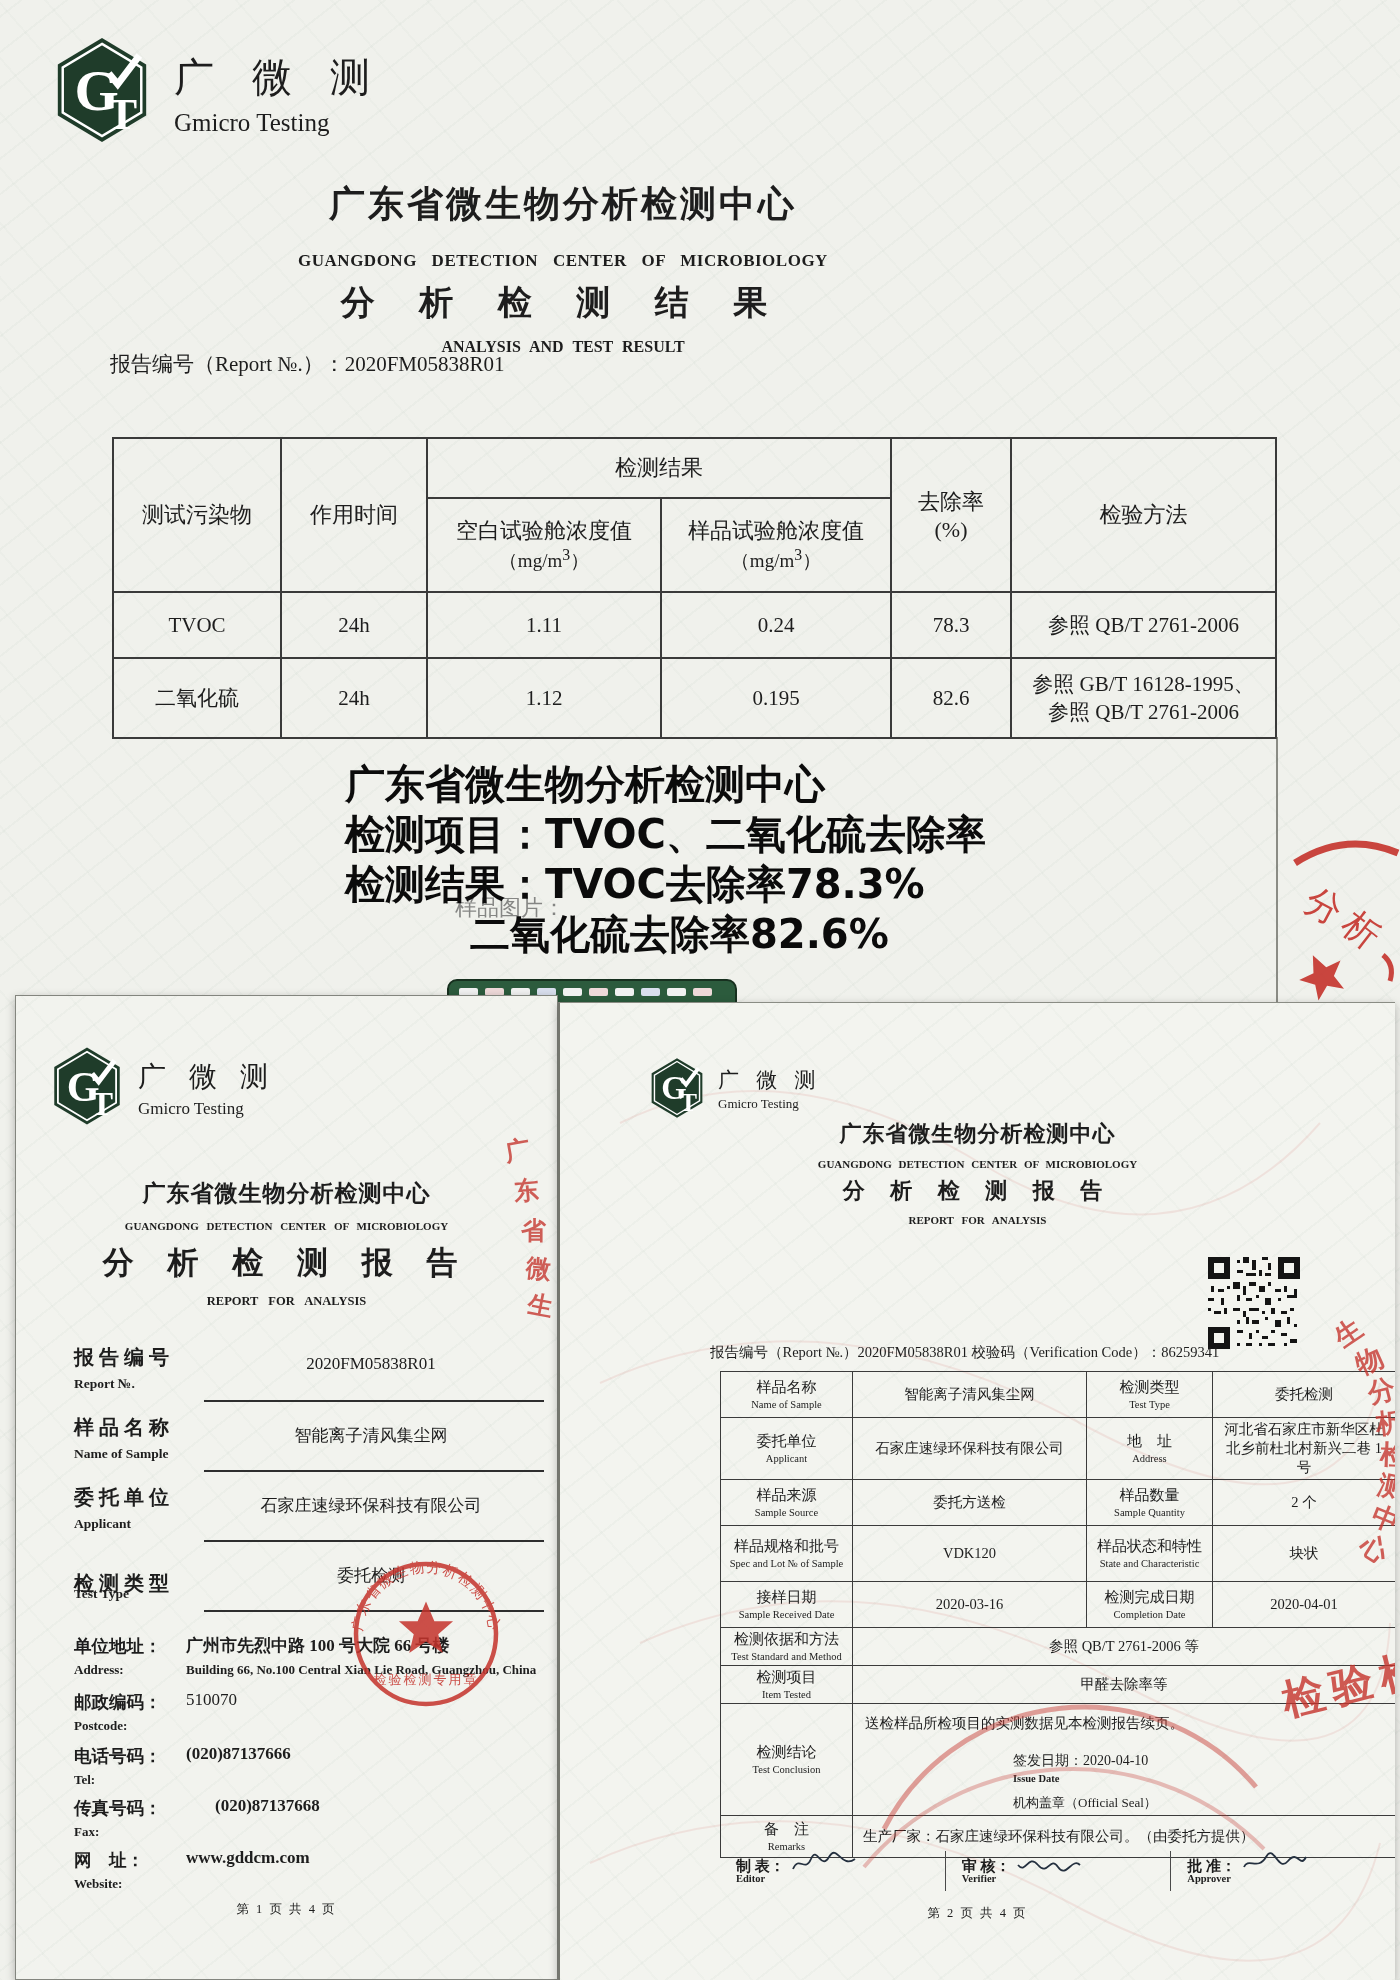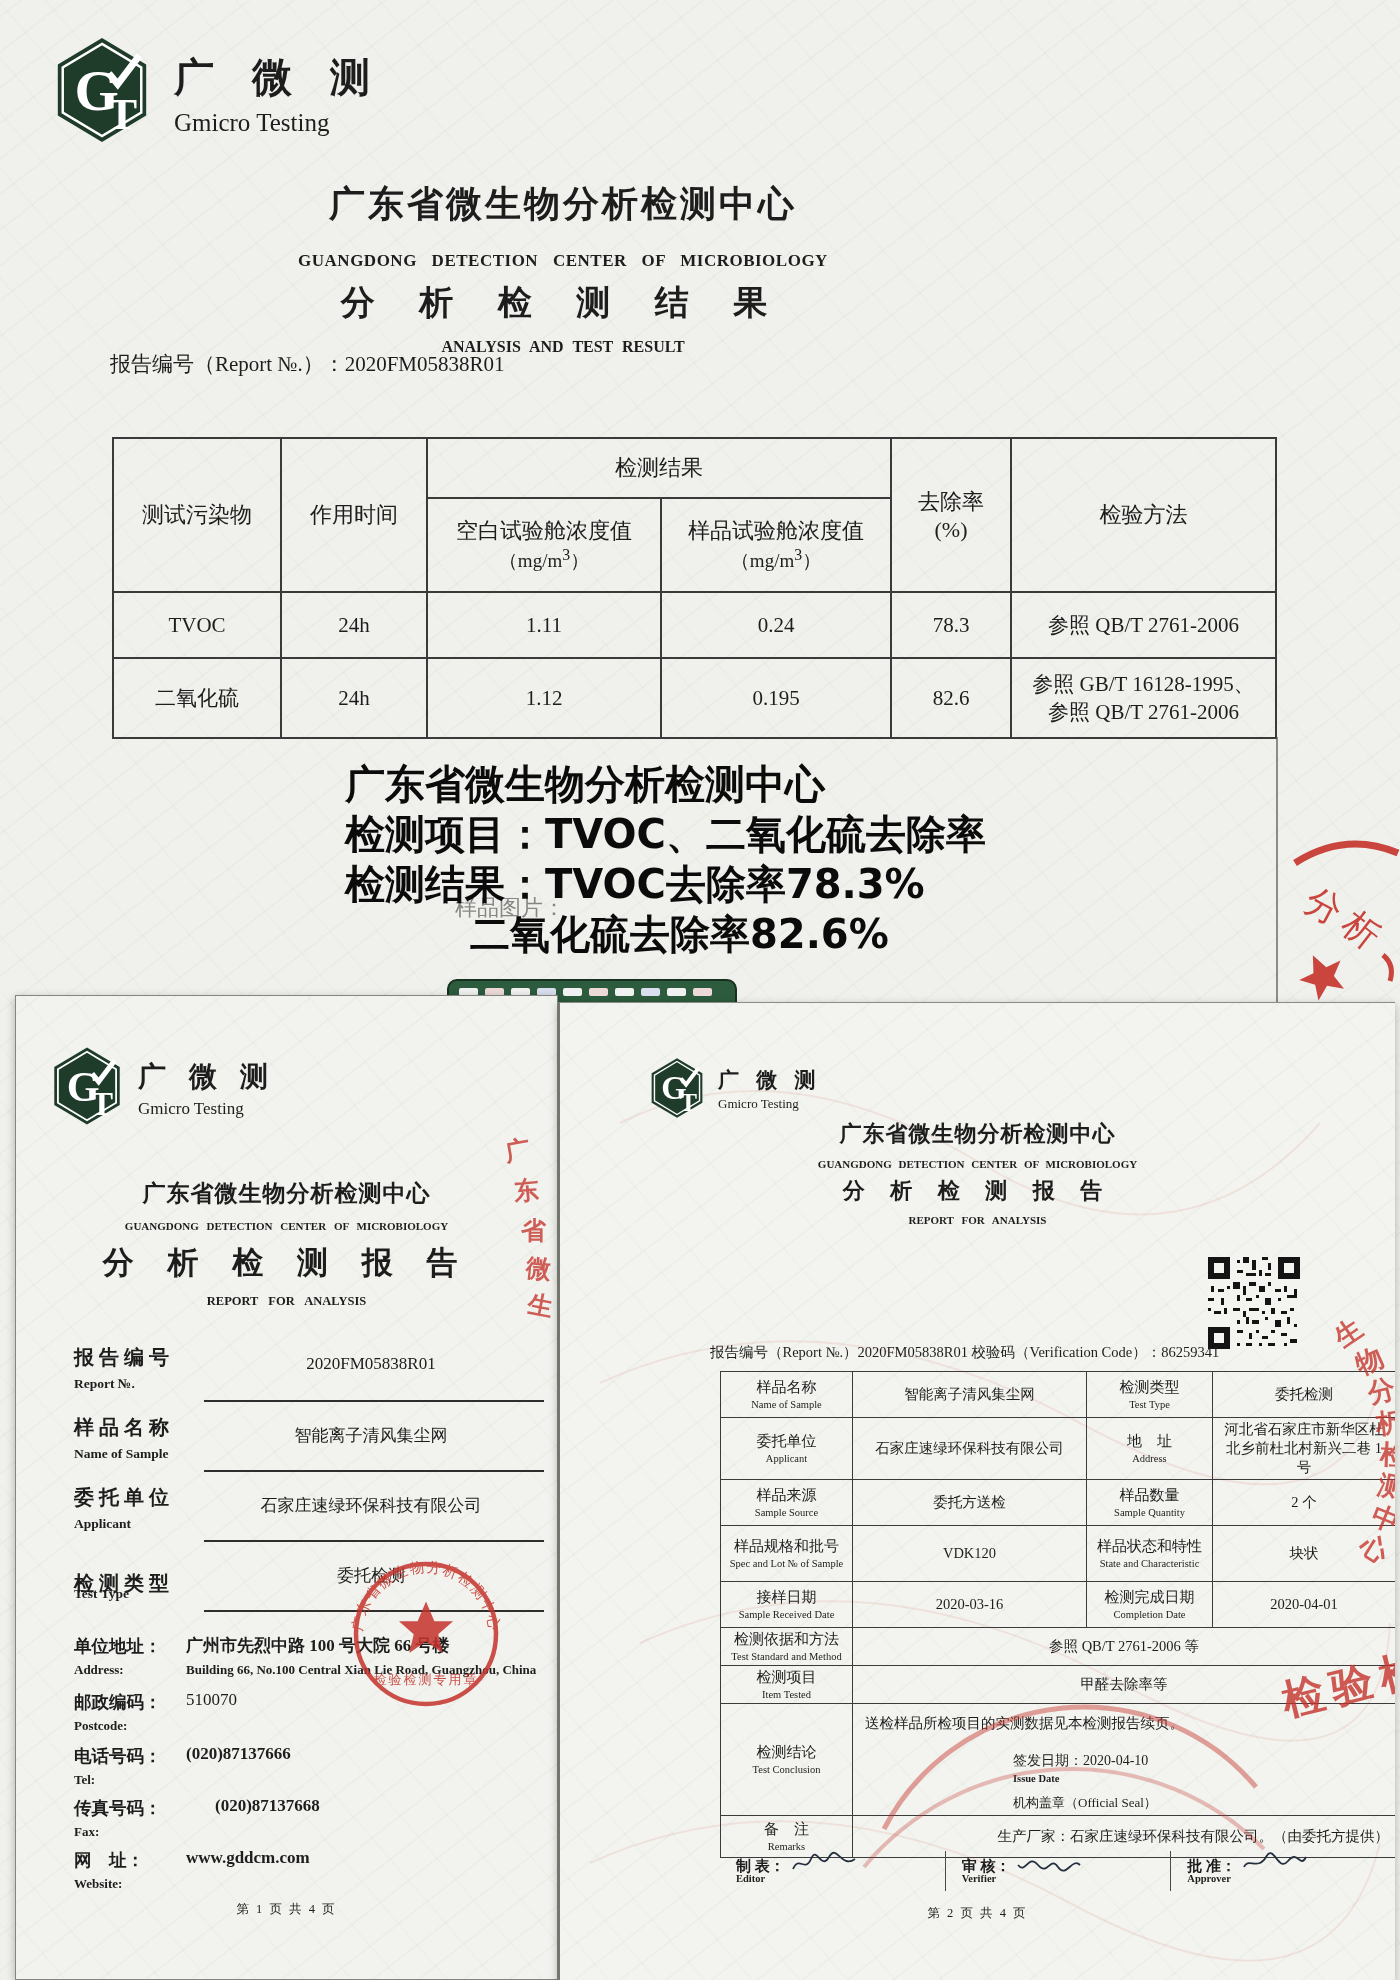--- a/index.html
+++ b/index.html
@@ -34,21 +34,21 @@
   .hidden-caption{position:absolute;left:455px;top:893px;font-size:22px;color:#4d4d4d;
       opacity:.65;z-index:2;font-family:"Liberation Sans",sans-serif;}
   .stray-line{position:absolute;left:1276px;top:737px;width:2px;height:266px;background:#55564f;opacity:.65;}
   
   .photo-bar{position:absolute;left:447px;top:979px;width:290px;height:27px;z-index:1;
       background:#2c5b3d;border:2px solid #17301f;border-radius:10px 10px 0 0;
       display:flex;align-items:flex-start;gap:7px;padding:7px 8px 0 10px;box-sizing:border-box;}
   .photo-bar i{display:block;width:19px;height:8px;border-radius:2px;}
   
   .logo{position:absolute;display:flex;align-items:flex-start;}
-  .logo-txt .cn{font-weight:700;white-space:nowrap;}
+  .logo-txt .cn{font-weight:400;white-space:nowrap;}
   .logo-txt .en{white-space:nowrap;}
   
   #left-page{left:15px;top:995px;width:543px;height:985px;background:#f2f3ee;
       border:1px solid #83857e;box-shadow:0 3px 9px rgba(0,0,0,.28);z-index:5;overflow:hidden;}
   #right-page{left:558px;top:1002px;width:837px;height:978px;background:#f3f4ef;
       border-left:2px solid #75776f;border-top:1px solid #8a8c84;
       box-shadow:0 3px 9px rgba(0,0,0,.28);z-index:6;overflow:hidden;}
   .p-center{position:absolute;left:0;width:100%;text-align:center;}
   
   .fld-label{position:absolute;left:58px;font-size:20px;font-weight:600;white-space:nowrap;}
@@ -442,21 +442,21 @@
         <span>送检样品所检项目的实测数据见本检测报告续页。</span>
         <div class="issue-block">
           <div class="cn">签发日期：2020-04-10</div>
           <div class="en">Issue Date</div>
           <div class="seal">机构盖章（Official Seal）</div>
         </div>
       </td>
     </tr>
     <tr style="height:42px;">
       <th class="lb"><span>备　注</span><span class="en">Remarks</span></th>
-      <td colspan="3" style="text-align:right;padding-left:10px;">生产厂家：石家庄速绿环保科技有限公司。（由委托方提供）</td>
+      <td colspan="3" style="text-align:left;padding-left:10px;">生产厂家：石家庄速绿环保科技有限公司。（由委托方提供）</td>
     </tr>
   </tbody>
     </table>
 
   <div class="sig-row">
     <div class="sig-col">
       <span class="cn">制 表：</span><svg width="70" height="26" viewBox="0 0 70 26">
           <path d="M4,18 C10,4 16,22 22,8 S32,20 40,6 S52,18 66,8" fill="none" stroke="#24303f" stroke-width="1.8"></path>
         </svg>
       <div class="en">Editor</div>

